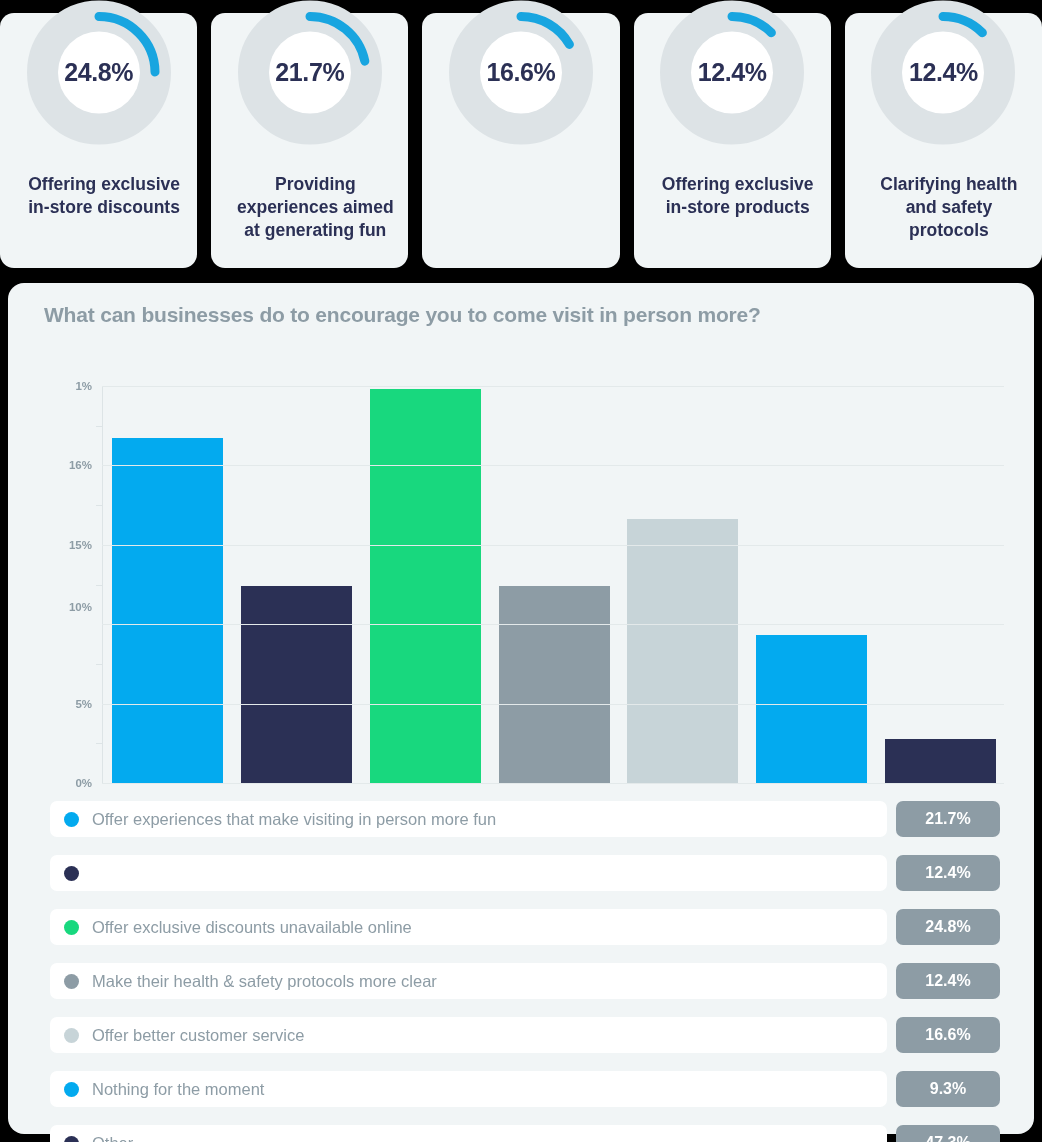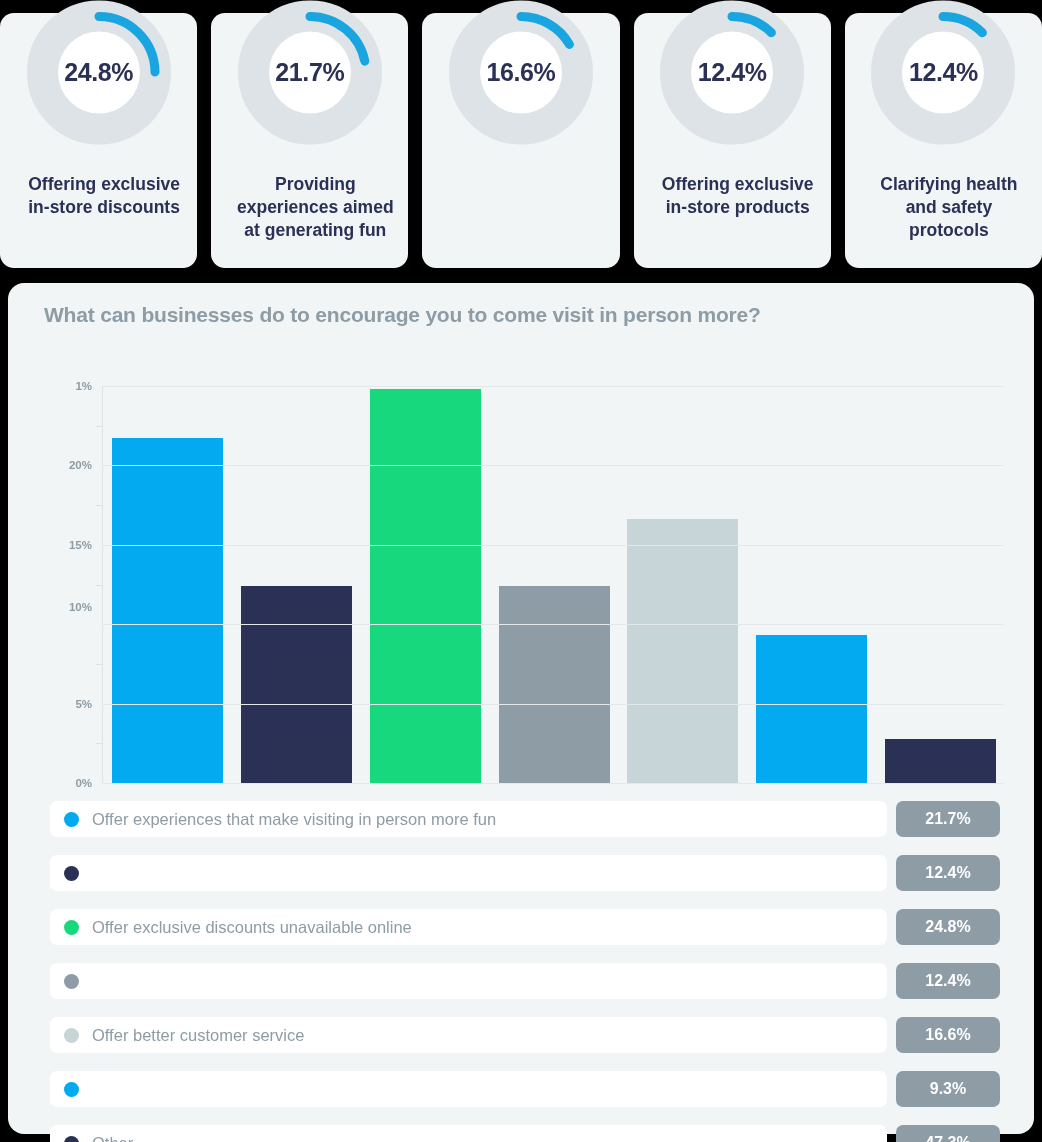--- a/index.html
+++ b/index.html
@@ -303,21 +303,21 @@
           <div class="gridline" style="top: 317.6px;"></div>
           <div class="ylabel" style="top: 317.6px;">5%</div>
           <div class="tick-minor" style="top: 277.9px;"></div>
           <div class="gridline" style="top: 238.2px;"></div>
           <div class="ylabel" style="top: 221px;">10%</div>
           <div class="tick-minor" style="top: 198.5px;"></div>
           <div class="gridline" style="top: 158.8px;"></div>
           <div class="ylabel" style="top: 158.8px;">15%</div>
           <div class="tick-minor" style="top: 119.1px;"></div>
           <div class="gridline" style="top: 79.4px;"></div>
-          <div class="ylabel" style="top: 79.4px;">20%</div>
+          <div class="ylabel" style="top: 79.4px;">16%</div>
           <div class="tick-minor" style="top: 39.7px;"></div>
           <div class="gridline" style="top: 0px;"></div>
           <div class="ylabel" style="top: 0px;">1%</div>
         </div>
     </div>
 
     <div class="legend" id="legend">
         <div class="legend-row">
           <div class="legend-pill"></div>
           <span class="legend-dot" style="background:#03AAEF"></span>
@@ -331,31 +331,33 @@
         </div>
         <div class="legend-row">
           <div class="legend-pill"></div>
           <span class="legend-dot" style="background:#18D87E"></span>
           <span class="legend-text">Offer exclusive discounts unavailable online</span>
           <span class="legend-badge">24.8%</span>
         </div>
         <div class="legend-row">
           <div class="legend-pill"></div>
           <span class="legend-dot" style="background:#8D9CA5"></span>
+          <span class="legend-text">Make their health &amp; safety protocols more clear</span>
           <span class="legend-badge">12.4%</span>
         </div>
         <div class="legend-row">
           <div class="legend-pill"></div>
           <span class="legend-dot" style="background:#C7D4D8"></span>
           <span class="legend-text">Offer better customer service</span>
           <span class="legend-badge">16.6%</span>
         </div>
         <div class="legend-row">
           <div class="legend-pill"></div>
           <span class="legend-dot" style="background:#03AAEF"></span>
+          <span class="legend-text">Nothing for the moment</span>
           <span class="legend-badge">9.3%</span>
         </div>
         <div class="legend-row">
           <div class="legend-pill"></div>
           <span class="legend-dot" style="background:#2B3055"></span>
           <span class="legend-text">Other</span>
           <span class="legend-badge">47.3%</span>
         </div>
       </div>
   </div>

